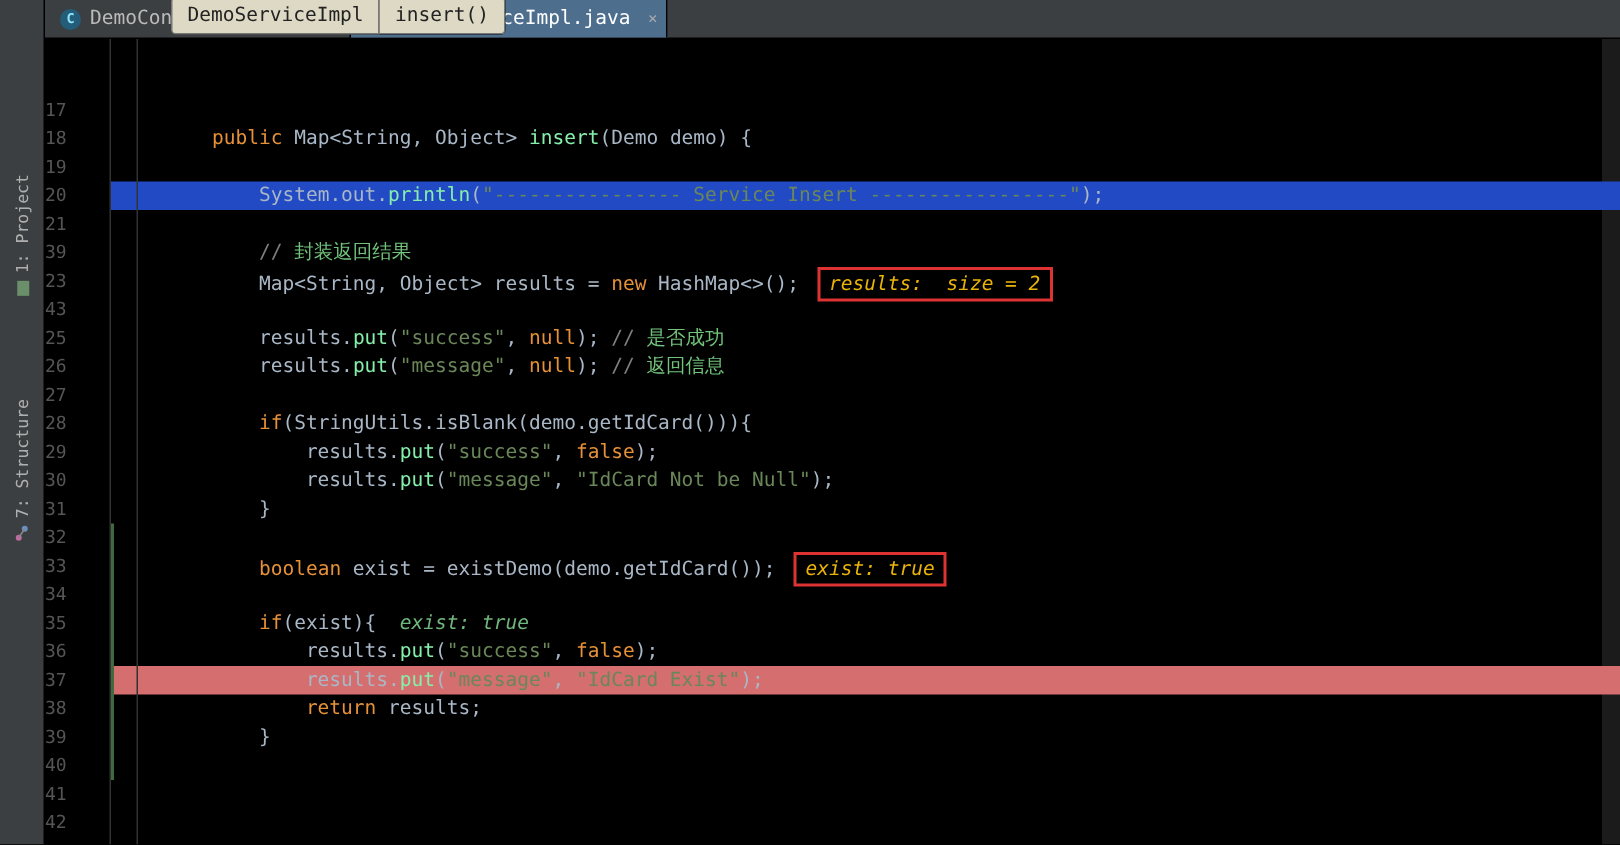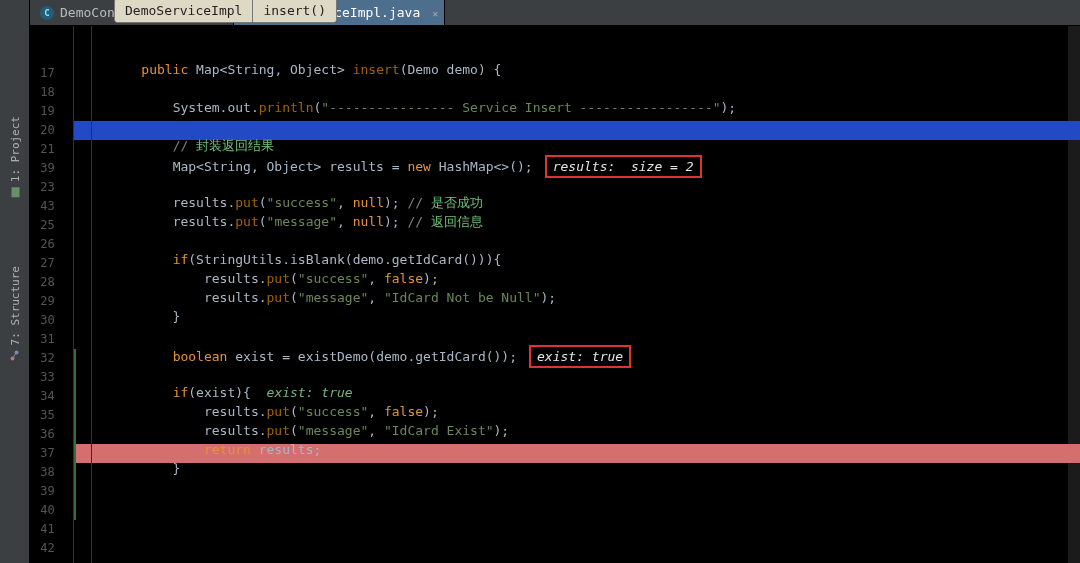--- a/index.html
+++ b/index.html
@@ -92,55 +92,55 @@
   .editor {
     position: absolute;
     left: 30px; right: 0; top: 26px; bottom: 0;
     background: #000;
     display: flex;
   }
   .gutter {
     width: 44px;
     background: #000;
     color: #555;
-    text-align: center;
+    text-align: left;
     padding-right: 8px;
     border-right: 1px solid #323232;
     position: relative;
     z-index: 5;
   }
   .extra-gutter {
     width: 18px;
     border-right: 1px solid #323232;
     position: relative;
     z-index: 5;
   }
   .gutter .ln { height: 19px; line-height: 19px; font-size: 12px; }
   .icons-gutter {
     width: 18px;
     position: relative;
     z-index: 5;
   }
   .code {
     flex: 1;
     position: relative;
-    padding-top: 15px;
+    padding-top: 38px;
   }
   .line { height: 19px; line-height: 19px; white-space: pre; }
   .gutter { padding-top: 38px; }
   .extra-gutter { padding-top: 38px; }
   .icons-gutter { padding-top: 38px; }
 
   
   .kw { color: #e69138; }
-  .fn  { color: #a16207; }          
+  .fn  { color: #86efac; }          
   .str { color: #6a8759; }          
   .cmt { color: #808080; }          
   .cmtcn { color: #71c37b; }        
-  .hint { color: #e5e5e5; font-style: italic; }
+  .hint { color: #eab308; font-style: italic; }
   .ann { color: #6fb77b; font-style: italic; }
 
   
   .hl-exec {
     position: absolute;
     left: 30px; right: 0; height: 19px;
     background: #214ac4;
     z-index: 1;
   }
   .hl-stop {

